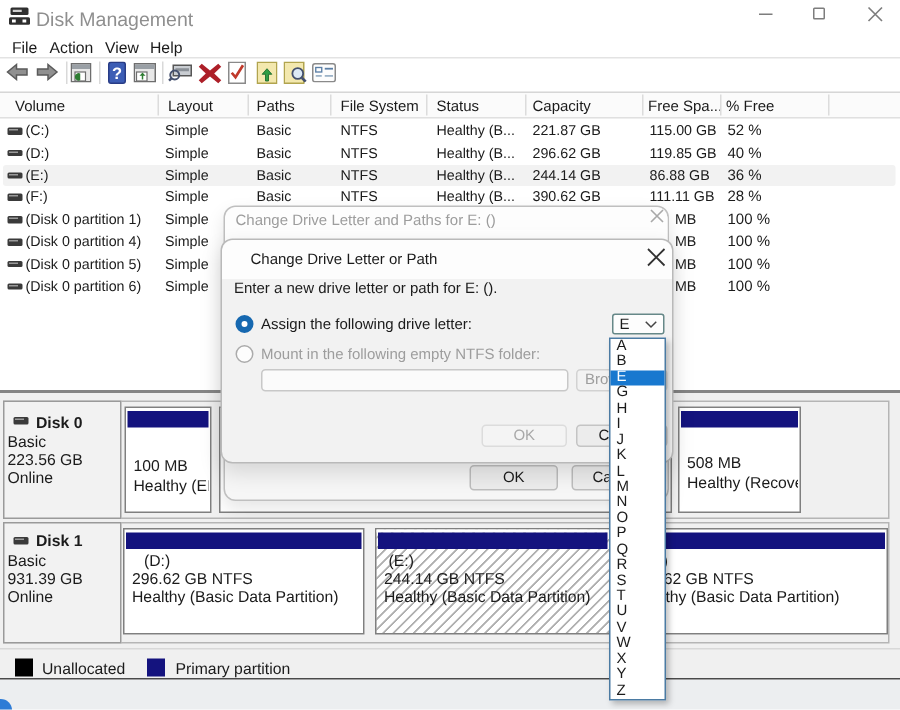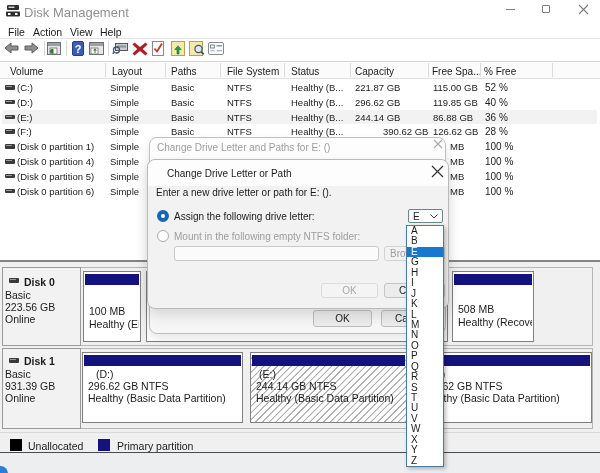--- a/index.html
+++ b/index.html
@@ -145,22 +145,22 @@
       <div class="abs t11" style="left:291px;top:111.6px;font-size:9.5px;">Healthy (B...</div>
       <div class="abs t11" style="left:355px;top:111.6px;font-size:9.5px;">244.14 GB</div>
       <div class="abs t11" style="left:433px;top:111.6px;font-size:9.5px;text-align:center;">86.88 GB</div>
       <div class="abs t11" style="left:485px;top:111.6px;font-size:10px;">36 %</div>
       <div class="diskicon" style="left:5px;top:129.4px;"></div>
       <div class="abs t11" style="left:17px;top:126.4px;font-size:9.5px;">(F:)</div>
       <div class="abs t11" style="left:110px;top:126.4px;font-size:9.5px;">Simple</div>
       <div class="abs t11" style="left:171px;top:126.4px;font-size:9.5px;">Basic</div>
       <div class="abs t11" style="left:227px;top:126.4px;font-size:9.5px;">NTFS</div>
       <div class="abs t11" style="left:291px;top:126.4px;font-size:9.5px;">Healthy (B...</div>
-      <div class="abs t11" style="left:355px;top:126.4px;font-size:9.5px;margin-left:28px;">390.62 GB</div>
-      <div class="abs t11" style="left:433px;top:126.4px;font-size:9.5px;">126.62 GB</div>
+      <div class="abs t11" style="left:355px;top:126.4px;font-size:9.5px;">390.62 GB</div>
+      <div class="abs t11" style="left:433px;top:126.4px;font-size:9.5px;">111.11 GB</div>
       <div class="abs t11" style="left:485px;top:126.4px;font-size:10px;">28 %</div>
       <div class="diskicon" style="left:5px;top:144.2px;"></div>
       <div class="abs t11" style="left:17px;top:141.2px;font-size:9.5px;">(Disk 0 partition 1)</div>
       <div class="abs t11" style="left:110px;top:141.2px;font-size:9.5px;">Simple</div>
       <div class="abs t11" style="left:171px;top:141.2px;font-size:9.5px;">Basic</div>
       <div class="abs t11" style="left:227px;top:141.2px;font-size:9.5px;"></div>
       <div class="abs t11" style="left:291px;top:141.2px;font-size:9.5px;">Healthy (E...</div>
       <div class="abs t11" style="left:355px;top:141.2px;font-size:9.5px;">100 MB</div>
       <div class="abs t11" style="left:450px;top:141.2px;font-size:9.5px;">MB</div>
       <div class="abs t11" style="left:485px;top:141.2px;font-size:10px;">100 %</div>

